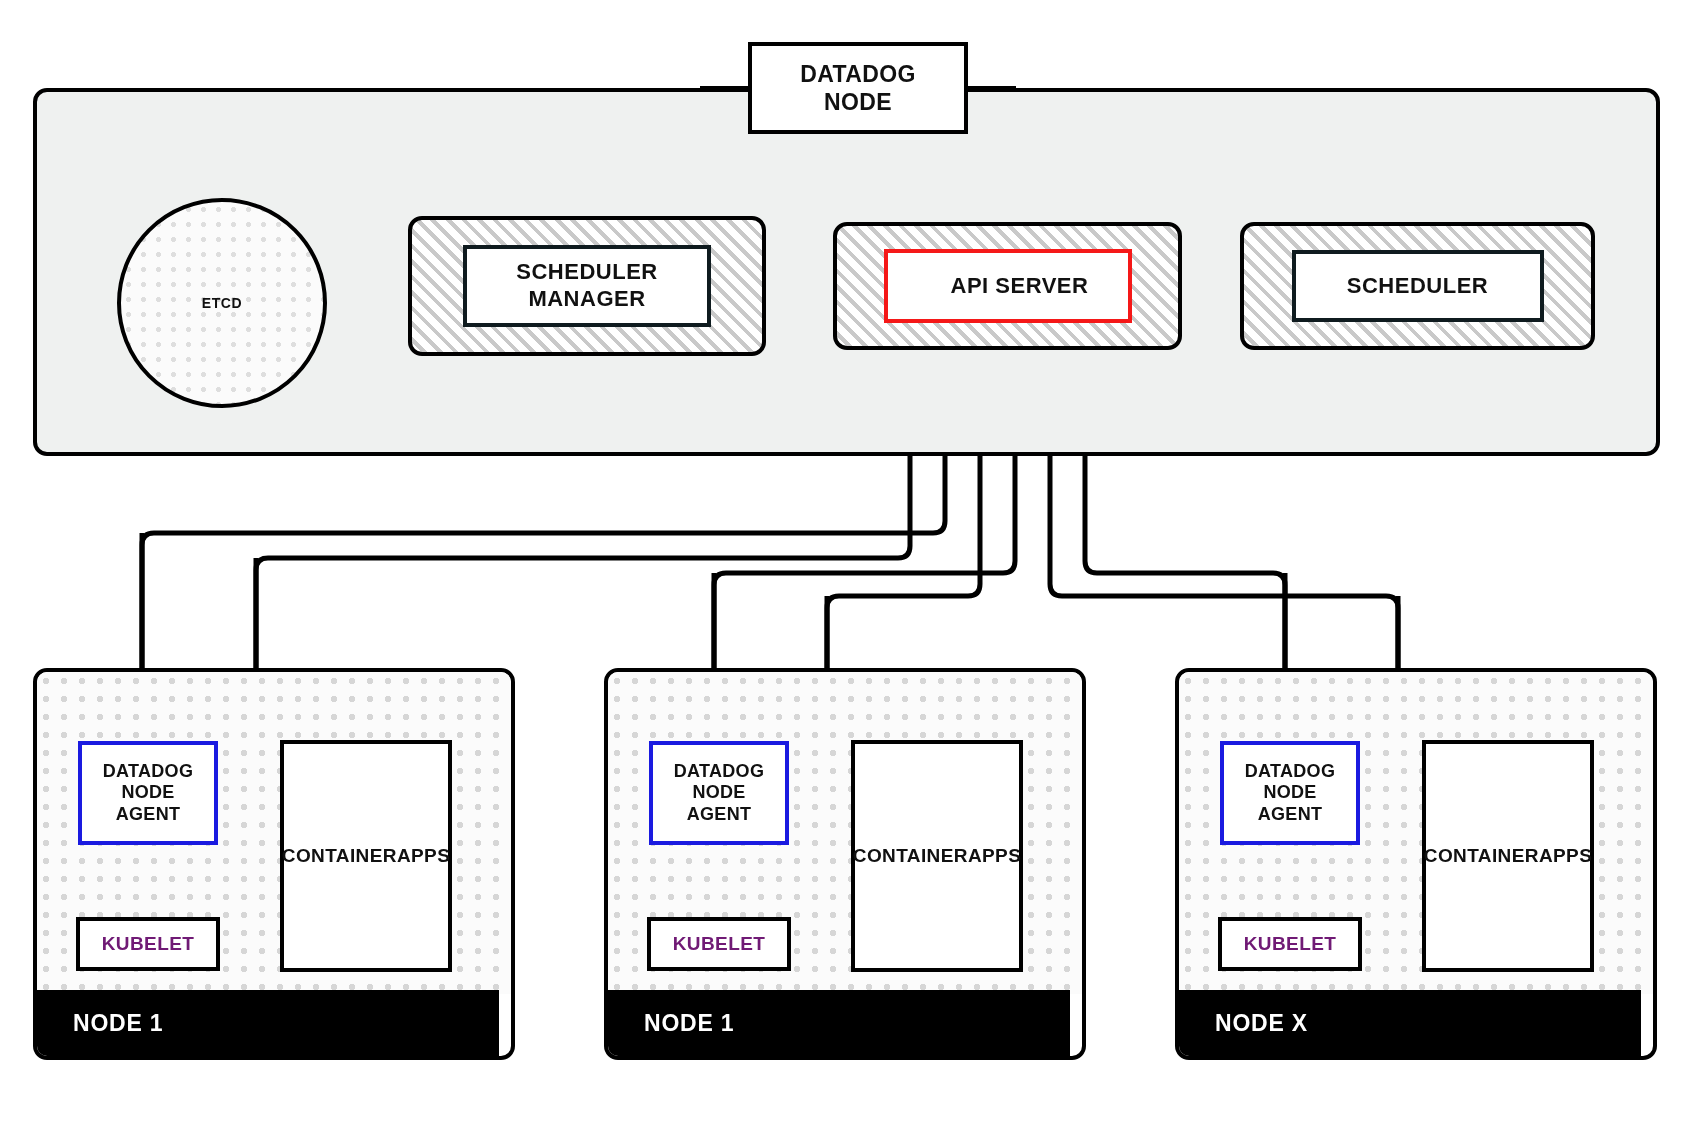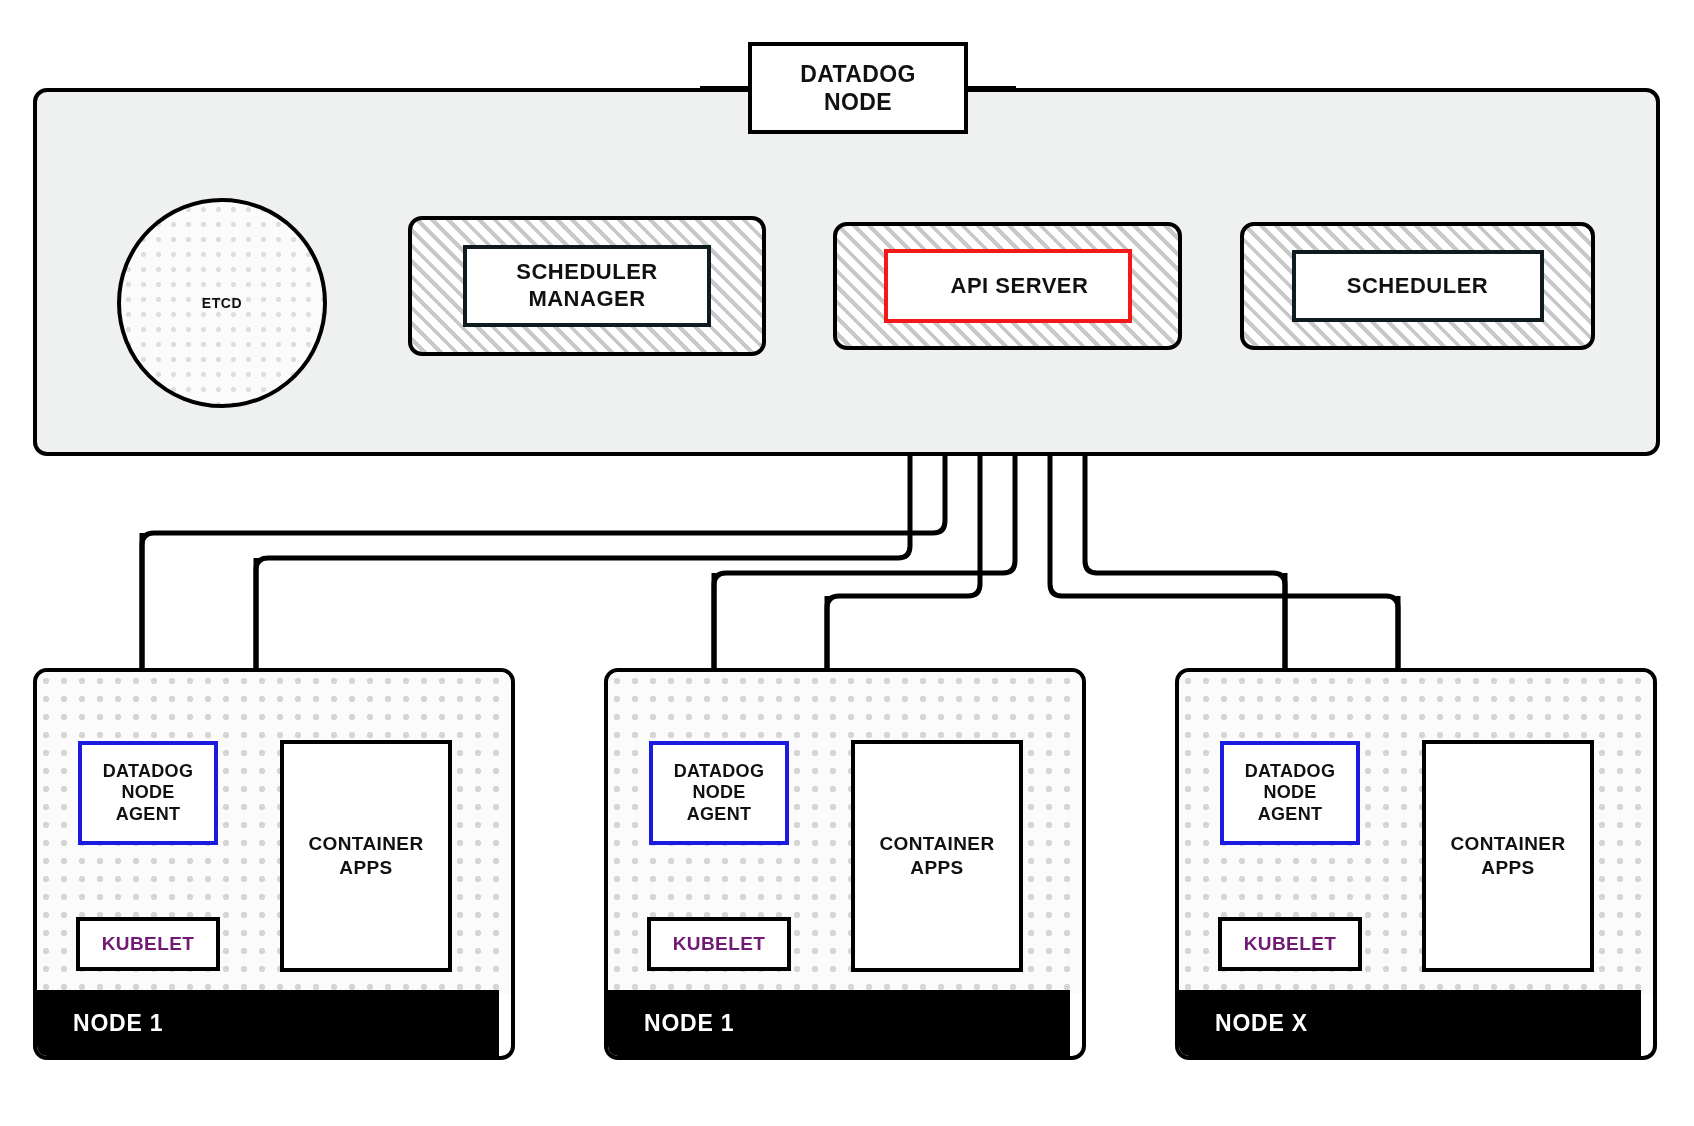--- a/index.html
+++ b/index.html
@@ -208,21 +208,21 @@
   .container-apps-box {
     position: absolute;
     left: 243px;
     top: 68px;
     width: 172px;
     height: 232px;
     box-sizing: border-box;
     background: #ffffff;
     border: 4px solid #000000;
     display: flex;
-    flex-direction: column;
+    flex-direction: row;
     align-items: center;
     justify-content: center;
     line-height: 1.25;
     font-size: 19px;
     font-weight: bold;
     letter-spacing: 0.4px;
     color: #111111;
     text-align: center;
     z-index: 4;
   }

